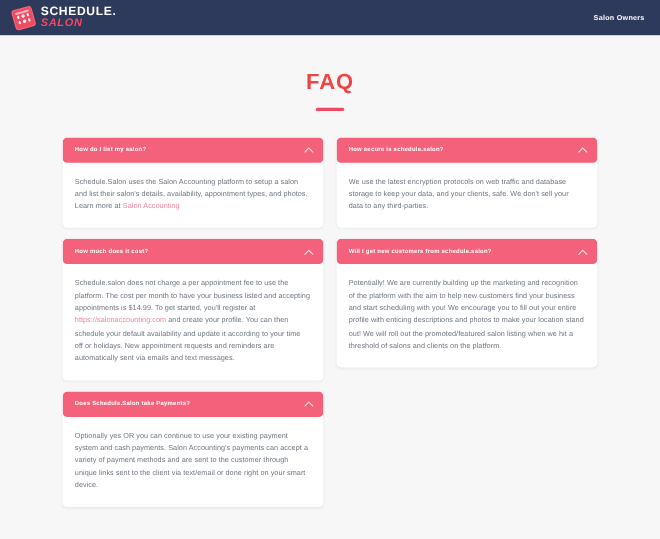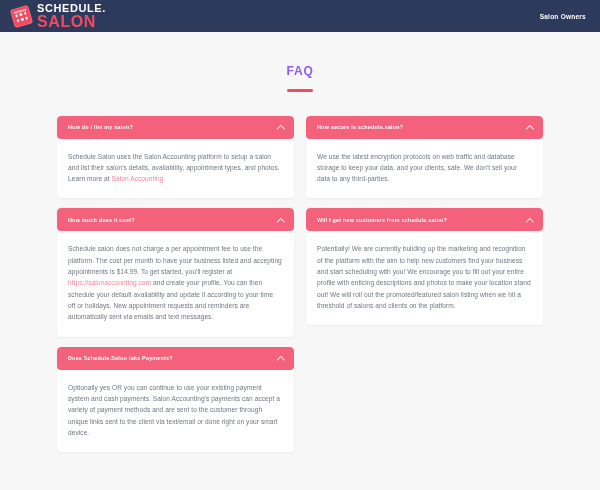--- a/index.html
+++ b/index.html
@@ -70,44 +70,45 @@
     padding-top: 1px;
   }
   .brand-line1 {
     font-size: 11px;
     font-weight: bold;
     color: #ffffff;
     letter-spacing: 0.6px;
     display: block;
   }
   .brand-line2 {
-    font-size: 16px;
+    font-size: 10px;
     font-weight: bold;
     color: #ef4b63;
     letter-spacing: 0.6px;
     display: block;
+    font-style: italic;
   }
 
   .nav-link {
     font-size: 6.5px;
     font-weight: bold;
     color: #ffffff;
     letter-spacing: 0.25px;
     cursor: pointer;
   }
 
   
   .page-head {
     text-align: center;
     padding-top: 32px;
   }
   .page-title {
-    font-size: 12px;
-    font-weight: bold;
-    color: #8b5cf6;
+    font-size: 20px;
+    font-weight: bold;
+    color: #ef4444;
     letter-spacing: 0.8px;
   }
   .title-rule {
     width: 26px;
     height: 2.5px;
     background: #ef4b63;
     margin: 11px auto 0;
     border-radius: 2px;
   }
 

